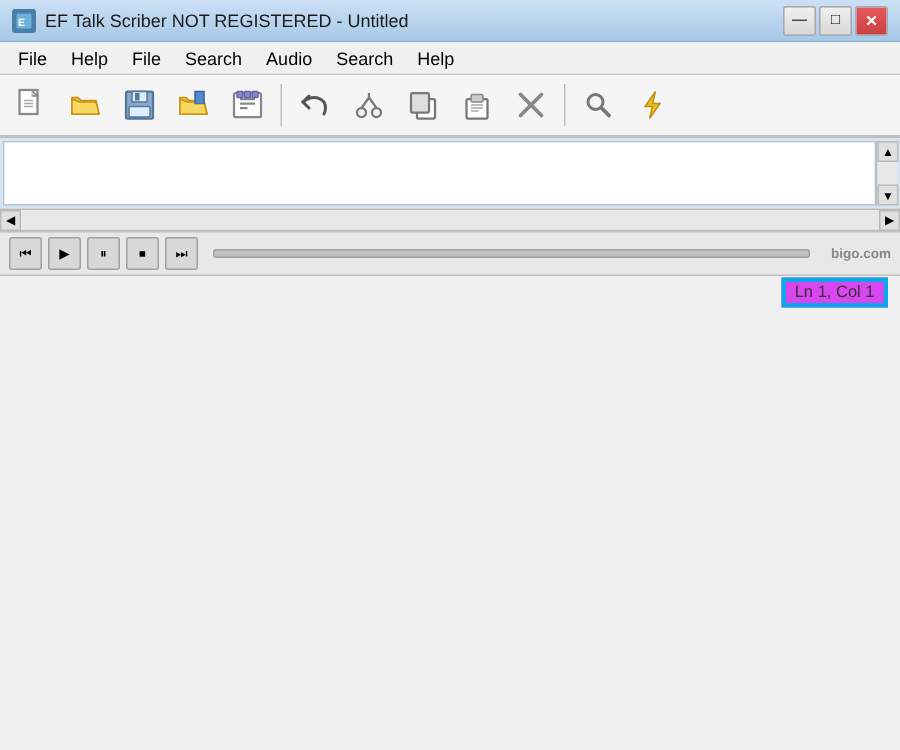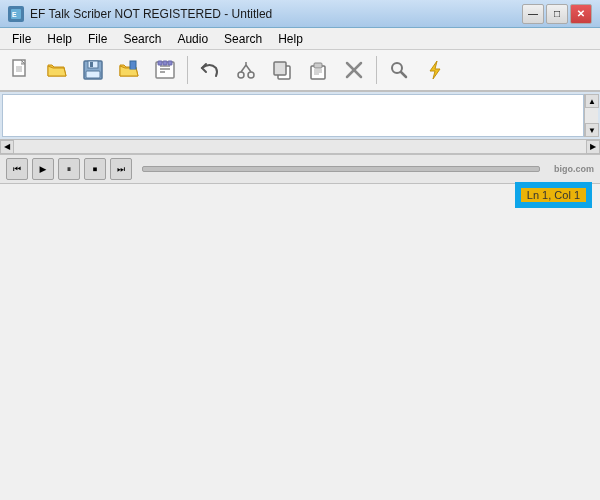--- a/index.html
+++ b/index.html
@@ -224,23 +224,23 @@
       background: #f0f0f0;
       border-top: 1px solid #c0c0c0;
       display: flex;
       align-items: center;
       justify-content: flex-end;
       padding: 0 8px;
       font-size: 11px;
       color: #333;
     }
     #status-text {
-      border: 6px solid #0ea5e9;
+      border: 3px solid #0ea5e9;
       padding: 1px 6px;
-      background: #eab308;
+      background: #d946ef;
     }
 
     
     .icon-svg {
       width: 24px;
       height: 24px;
     }
   </style>
 </head>
 <body>

